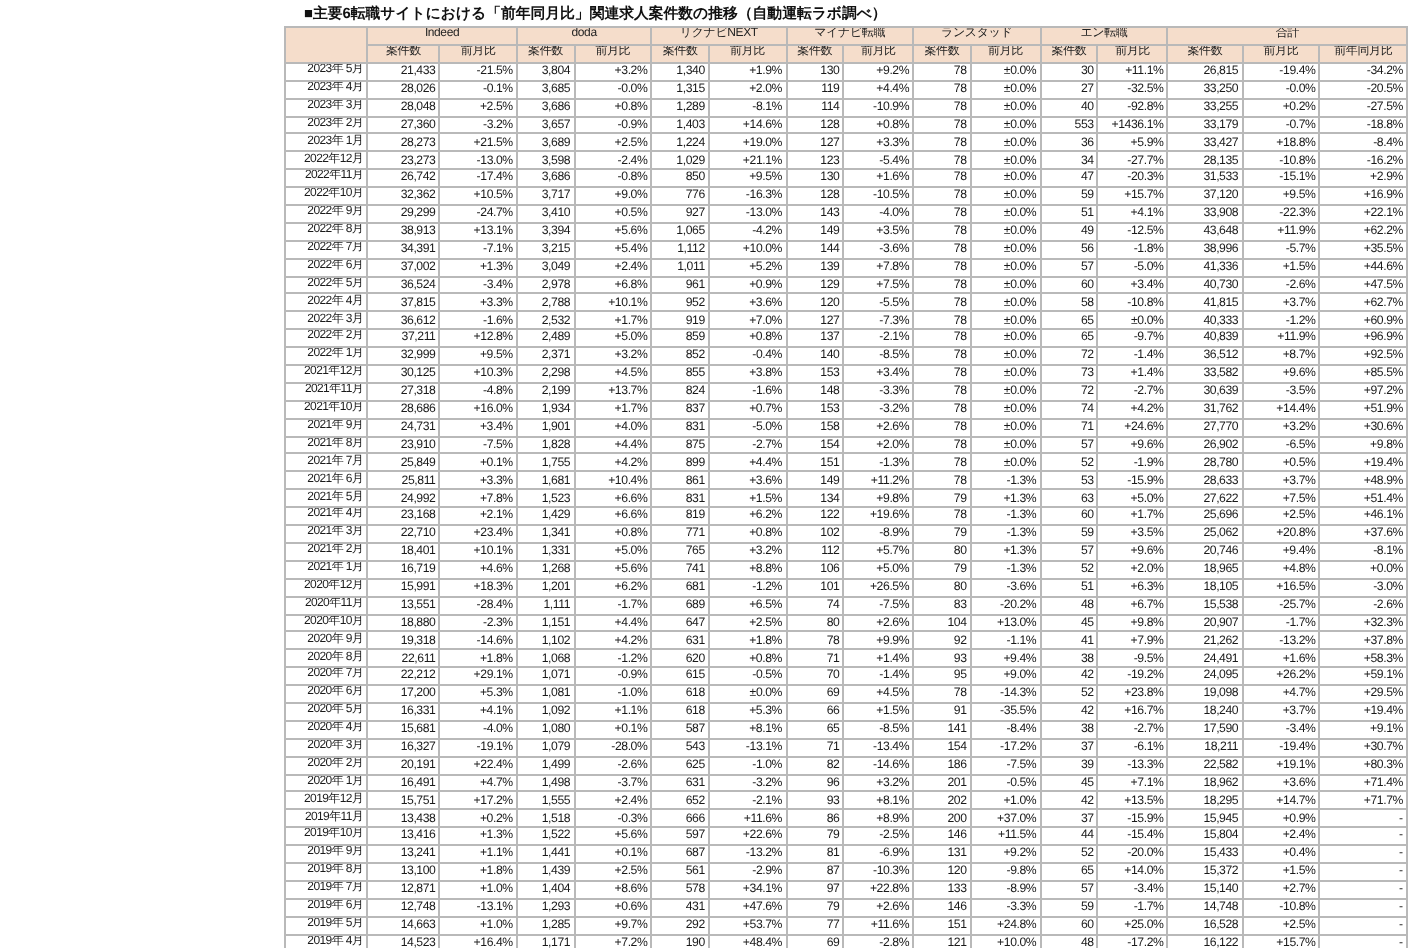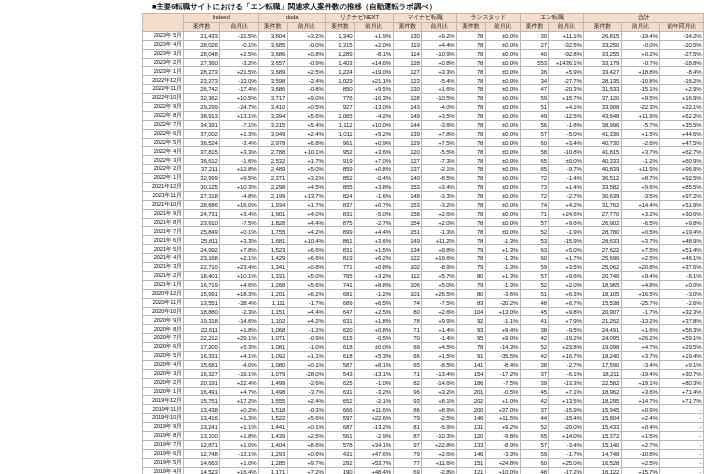--- a/index.html
+++ b/index.html
@@ -92,21 +92,21 @@
   col.c-spct  { width: 28px; }
   col.c-tnum  { width: 30px; }
   col.c-tpct  { width: 31px; }
   col.c-ypct  { width: 35px; }
 </style>
 </head>
 <body>
 
 <div class="page">
 
-  <div class="title">■主要6転職サイトにおける「エン転職」関連求人案件数の推移（自動運転ラボ調べ）</div>
+  <div class="title">■主要6転職サイトにおける「前年同月比」関連求人案件数の推移（自動運転ラボ調べ）</div>
 
   <div class="table-wrap">
     <table class="grid">
       <colgroup>
         <col class="c-month">
           <col class="c-num">
           <col class="c-pct">
         <col class="c-snum">
           <col class="c-pct">
         <col class="c-snum">

